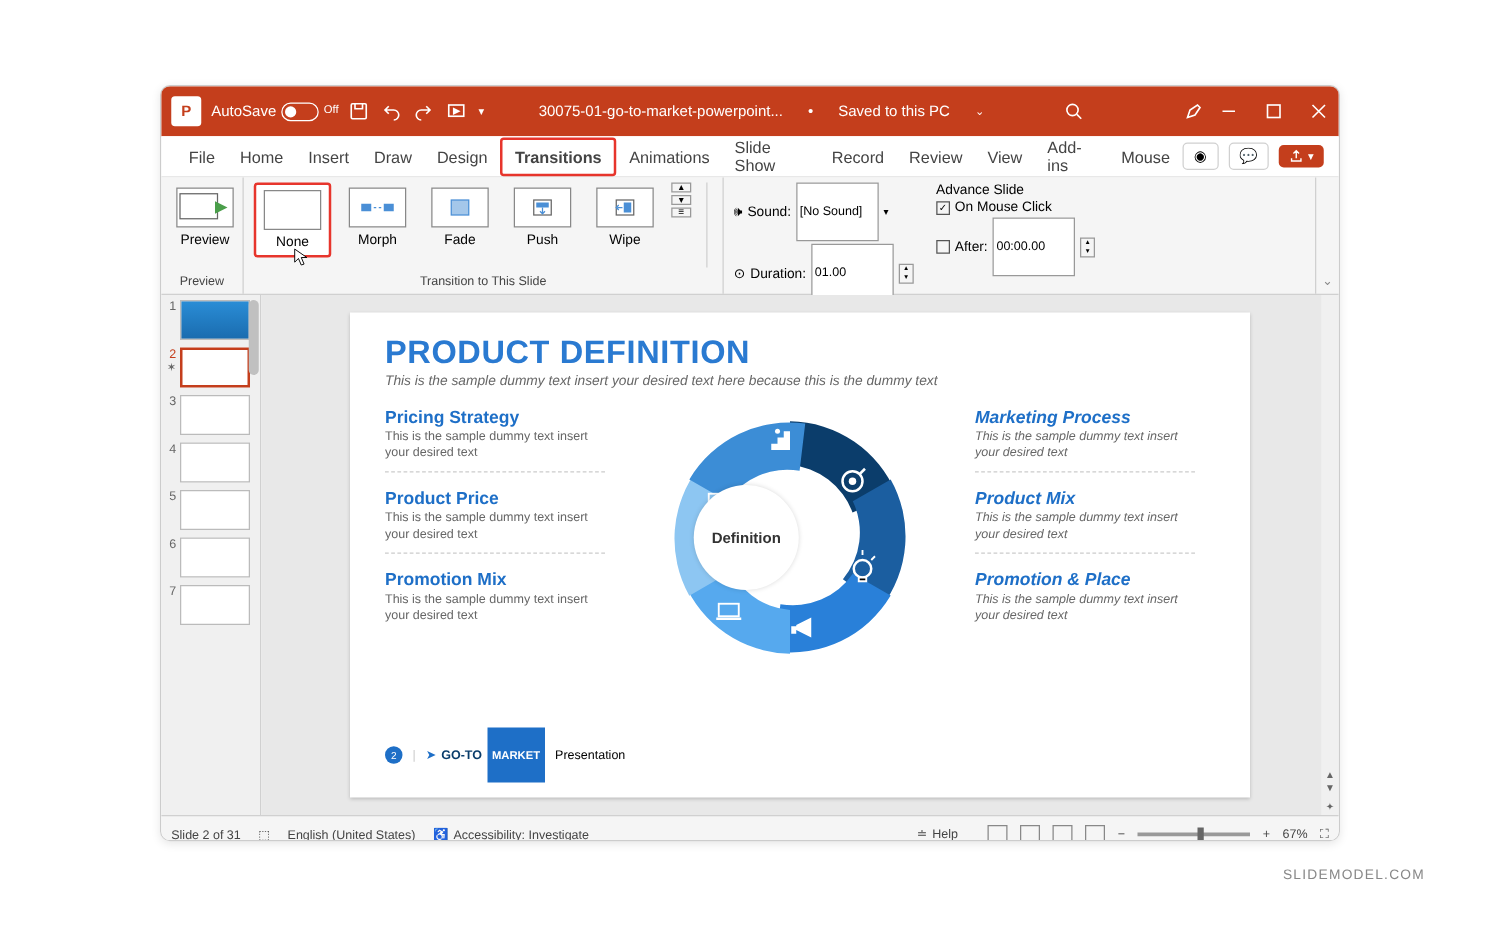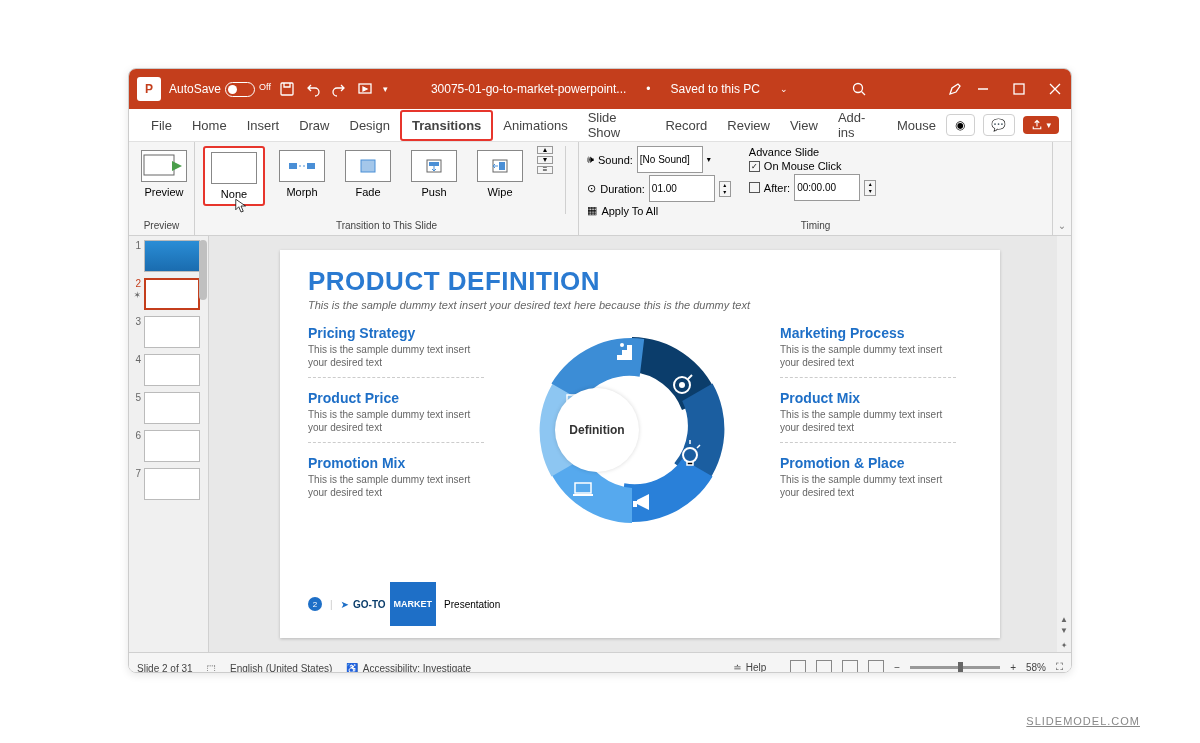--- a/index.html
+++ b/index.html
@@ -25,59 +25,59 @@
 .ribbon-group .group-body { flex: 1; display: flex; align-items: flex-start; gap: 8px; }
 .ribbon-group .group-label { text-align: center; font-size: 10px; color: #444; padding-top: 2px; }
 .ribbon-btn { display: flex; flex-direction: column; align-items: center; justify-content: flex-start; gap: 4px; padding: 4px 6px; cursor: pointer; min-width: 54px; }
 .ribbon-btn.selected { border: 2px solid #e7352c; border-radius: 3px; background: #fff; }
 .ribbon-btn .ribbon-icon { width: 46px; height: 32px; border: 1px solid #888; background: #fff; display: flex; align-items: center; justify-content: center; }
 .ribbon-btn.preview-btn .ribbon-icon { border: none; }
 .gallery-more { width: 16px; display: flex; flex-direction: column; justify-content: center; gap: 2px; }
 .gallery-more div { border: 1px solid #999; height: 8px; font-size: 8px; text-align: center; line-height: 6px; }
 .timing-rows { display: flex; flex-direction: column; gap: 2px; font-size: 11px; }
 .timing-row { display: flex; align-items: center; gap: 4px; }
-.timing-row input[type=text] { width: 66px; font-size: 10px; border: 1px solid #999; padding: 7px 2px; }
+.timing-row input[type=text] { width: 66px; font-size: 10px; border: 1px solid #999; padding: 17px 2px; }
 .timing-row .spinner { width: 12px; height: 16px; display: flex; flex-direction: column; border: 1px solid #999; }
 .timing-row .spinner div { flex: 1; font-size: 6px; text-align: center; line-height: 7px; }
 .timing-row .chk { width: 11px; height: 11px; border: 1px solid #555; display: inline-flex; align-items: center; justify-content: center; font-size: 8px; }
 .content-area { display: flex; height: 416px; }
 .slide-panel { width: 80px; background: #f0f0f0; border-right: 1px solid #d0d0d0; overflow-y: hidden; padding: 4px 2px; position: relative; }
 .thumb-row { display: flex; align-items: flex-start; gap: 3px; margin-bottom: 6px; }
 .thumb-num { font-size: 10px; color: #666; width: 10px; text-align: right; }
 .thumb-num.active { color: #c43e1c; }
 .thumb { width: 56px; height: 32px; border: 1px solid #bbb; background: #fff; }
 .thumb.active { border: 2px solid #c43e1c; }
 .thumb-star { font-size: 9px; color: #666; }
 .slide-scroll { position: absolute; right: 1px; top: 4px; width: 8px; height: 60px; background: #c0c0c0; border-radius: 4px; }
 .editor { flex: 1; background: #e8e8e8; padding: 14px 16px; position: relative; display: flex; align-items: flex-start; justify-content: center; }
 .slide-canvas { width: 720px; height: 388px; background: #fff; box-shadow: 0 1px 3px rgba(0,0,0,0.2); padding: 16px 28px; position: relative; }
 .editor-scroll { position: absolute; right: 0; top: 0; width: 14px; height: 100%; background: #f0f0f0; display: flex; flex-direction: column; align-items: center; justify-content: flex-end; gap: 2px; padding: 2px 0; }
 .editor-scroll .arrow { font-size: 8px; color: #666; }
 .slide-title { font-size: 26px; font-weight: 800; color: #2a7ad1; letter-spacing: 0.5px; }
 .slide-subtitle { font-size: 11px; color: #666; font-style: italic; margin-top: 2px; }
 .slide-body { display: flex; margin-top: 14px; gap: 8px; }
 .slide-col { width: 176px; display: flex; flex-direction: column; gap: 12px; }
-.slide-col.right { text-align: left; }
+.slide-col.right { text-align: left; font-style: italic; }
 .slide-block h3 { font-size: 14px; font-weight: 700; color: #1e6fc7; margin-bottom: 2px; }
 .slide-block p { font-size: 10px; color: #666; line-height: 1.3; }
 .slide-block hr { border: none; border-top: 1px dashed #ccc; margin-top: 8px; }
 .slide-center { width: 280px; display: flex; align-items: center; justify-content: center; position: relative; }
 .donut-center { position: absolute; width: 84px; height: 84px; background: #fff; border-radius: 50%; left: 63px; top: 63px; display: flex; align-items: center; justify-content: center; font-size: 12px; font-weight: 700; color: #333; box-shadow: 0 0 4px rgba(0,0,0,0.15); }
 .slide-footer { position: absolute; bottom: 12px; left: 28px; display: flex; align-items: center; gap: 8px; font-size: 10px; }
 .slide-footer .pagenum { width: 14px; height: 14px; border-radius: 50%; background: #1e6fc7; color: #fff; display: flex; align-items: center; justify-content: center; font-size: 8px; }
 .slide-footer .brand { display: flex; align-items: center; gap: 4px; }
 .slide-footer .brand-text1 { font-weight: 800; color: #0a3d6b; }
 .slide-footer .brand-text2 { background: #1e6fc7; color: #fff; padding: 17px 4px; font-size: 9px; font-weight: 700; }
 .statusbar { height: 22px; background: #f5f5f5; border-top: 1px solid #d0d0d0; display: flex; align-items: flex-end; padding: 0 8px; font-size: 10px; color: #444; }
 .statusbar .sb-item { display: flex; align-items: center; gap: 4px; margin-right: 14px; }
 .statusbar .sb-right { margin-left: auto; display: flex; align-items: center; gap: 10px; }
 .statusbar .view-btn { width: 16px; height: 14px; border: 1px solid #888; }
 .statusbar .zoom-slider { width: 90px; height: 3px; background: #999; position: relative; }
 .statusbar .zoom-slider::after { content: ''; position: absolute; width: 5px; height: 11px; background: #666; left: 48px; top: -4px; }
-.watermark { position: absolute; bottom: 16px; right: 60px; font-size: 11px; letter-spacing: 1px; color: #888; text-decoration: underline; }
+.watermark { position: absolute; bottom: 37px; right: 60px; font-size: 11px; letter-spacing: 1px; color: #888; }
 .cursor { position: absolute; width: 12px; height: 16px; pointer-events: none; }
 svg.donut { width: 210px; height: 210px; }
 .seg-icon { fill: #fff; }
 </style>
 </head>
 <body>
 
 <div class="outer">
 
   <div class="titlebar">
@@ -433,19 +433,19 @@
           <span>≐</span>
           <span>Help</span>
         </span>
       <span class="view-btn"></span>
       <span class="view-btn"></span>
       <span class="view-btn"></span>
       <span class="view-btn"></span>
       <span>−</span>
       <div class="zoom-slider"></div>
       <span>+</span>
-      <span>58%</span>
+      <span>67%</span>
       <span>⛶</span>
     </div>
   </div>
 </div>
 
 <div class="watermark">SLIDEMODEL.COM</div>
 
 </body></html>

